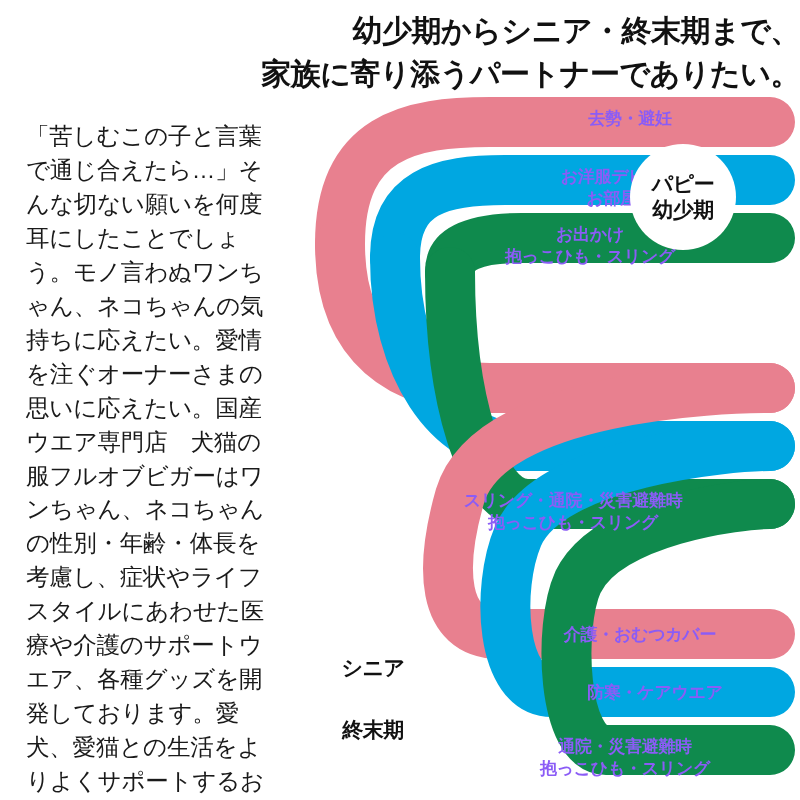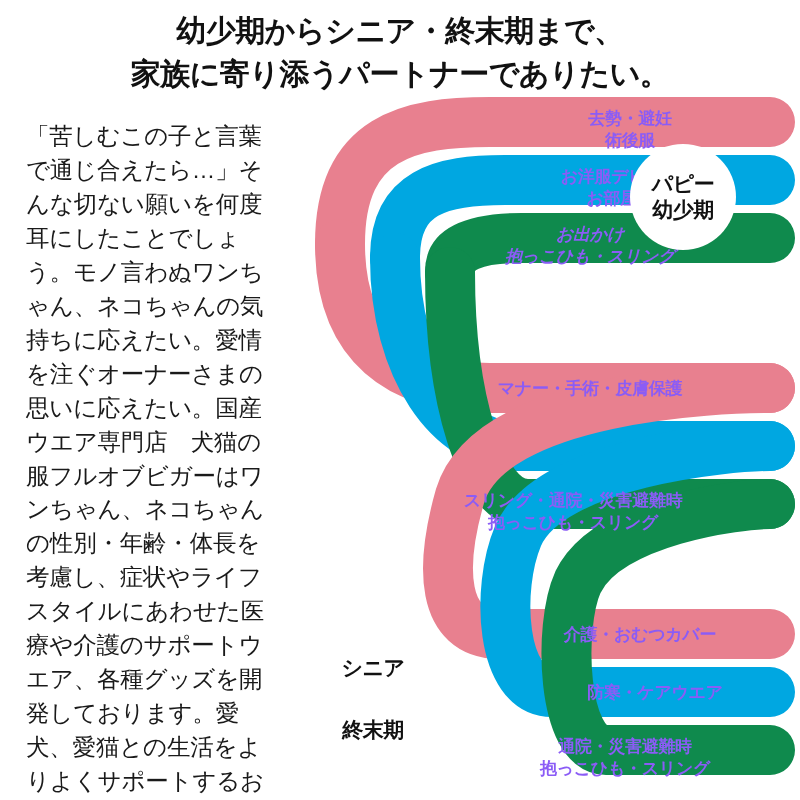--- a/index.html
+++ b/index.html
@@ -15,21 +15,21 @@
     color: #1a1a1a;
     overflow: hidden;
   }
 
   
   #headline {
     position: absolute;
     top: 10px;
     left: 0;
     width: 800px;
-    text-align: center;
+    text-align: right;
     font-size: 30px;
     font-weight: bold;
     line-height: 1.42;
     letter-spacing: -0.5px;
     color: #111111;
   }
   #headline .line {
     display: block;
     white-space: nowrap;
   }
@@ -117,36 +117,32 @@
     <path d="M 95 162 C 95 272, 150 350, 215 350 L 470 350" fill="none" stroke="#00a7e1" stroke-width="50" stroke-linecap="round"></path>
     <path d="M 150 176 C 150 300, 180 408, 228 408 L 470 408" fill="none" stroke="#0f8a4d" stroke-width="50" stroke-linecap="round"></path>
 
     <path d="M 470 292 C 420 292, 190 300, 160 400 C 140 470, 140 538, 200 538 L 470 538" fill="none" stroke="#e8808f" stroke-width="50" stroke-linecap="round"></path>
     <path d="M 470 350 C 430 350, 250 366, 218 440 C 196 492, 200 596, 252 596 L 470 596" fill="none" stroke="#00a7e1" stroke-width="50" stroke-linecap="round"></path>
     <path d="M 470 408 C 440 408, 308 424, 278 486 C 258 530, 262 654, 306 654 L 470 654" fill="none" stroke="#0f8a4d" stroke-width="50" stroke-linecap="round"></path>
   </svg>
 
   <div class="band-label" style="left:230px; top:12px; width:200px;">
     <span>去勢・避妊</span>
-    <span>術後服</span>
   </div>
 
   <div class="band-label" style="left:210px; top:70px; width:220px;">
     <span>お洋服デビュー</span>
     <span>お部屋着</span>
   </div>
 
-  <div class="band-label" style="left:160px; top:128px; width:260px;font-style:italic;">
+  <div class="band-label" style="left:160px; top:128px; width:260px;">
     <span>お出かけ</span>
     <span>抱っこひも・スリング</span>
   </div>
 
-  <div class="band-label" style="left:120px; top:282px; width:340px;">
-    <span>マナー・手術・皮膚保護</span>
-  </div>
 
 
   <div class="band-label" style="left:88px; top:394px; width:370px;">
     <span>スリング・通院・災害避難時</span>
     <span>抱っこひも・スリング</span>
   </div>
 
   <div class="band-label" style="left:220px; top:528px; width:240px;">
     <span>介護・おむつカバー</span>
   </div>

